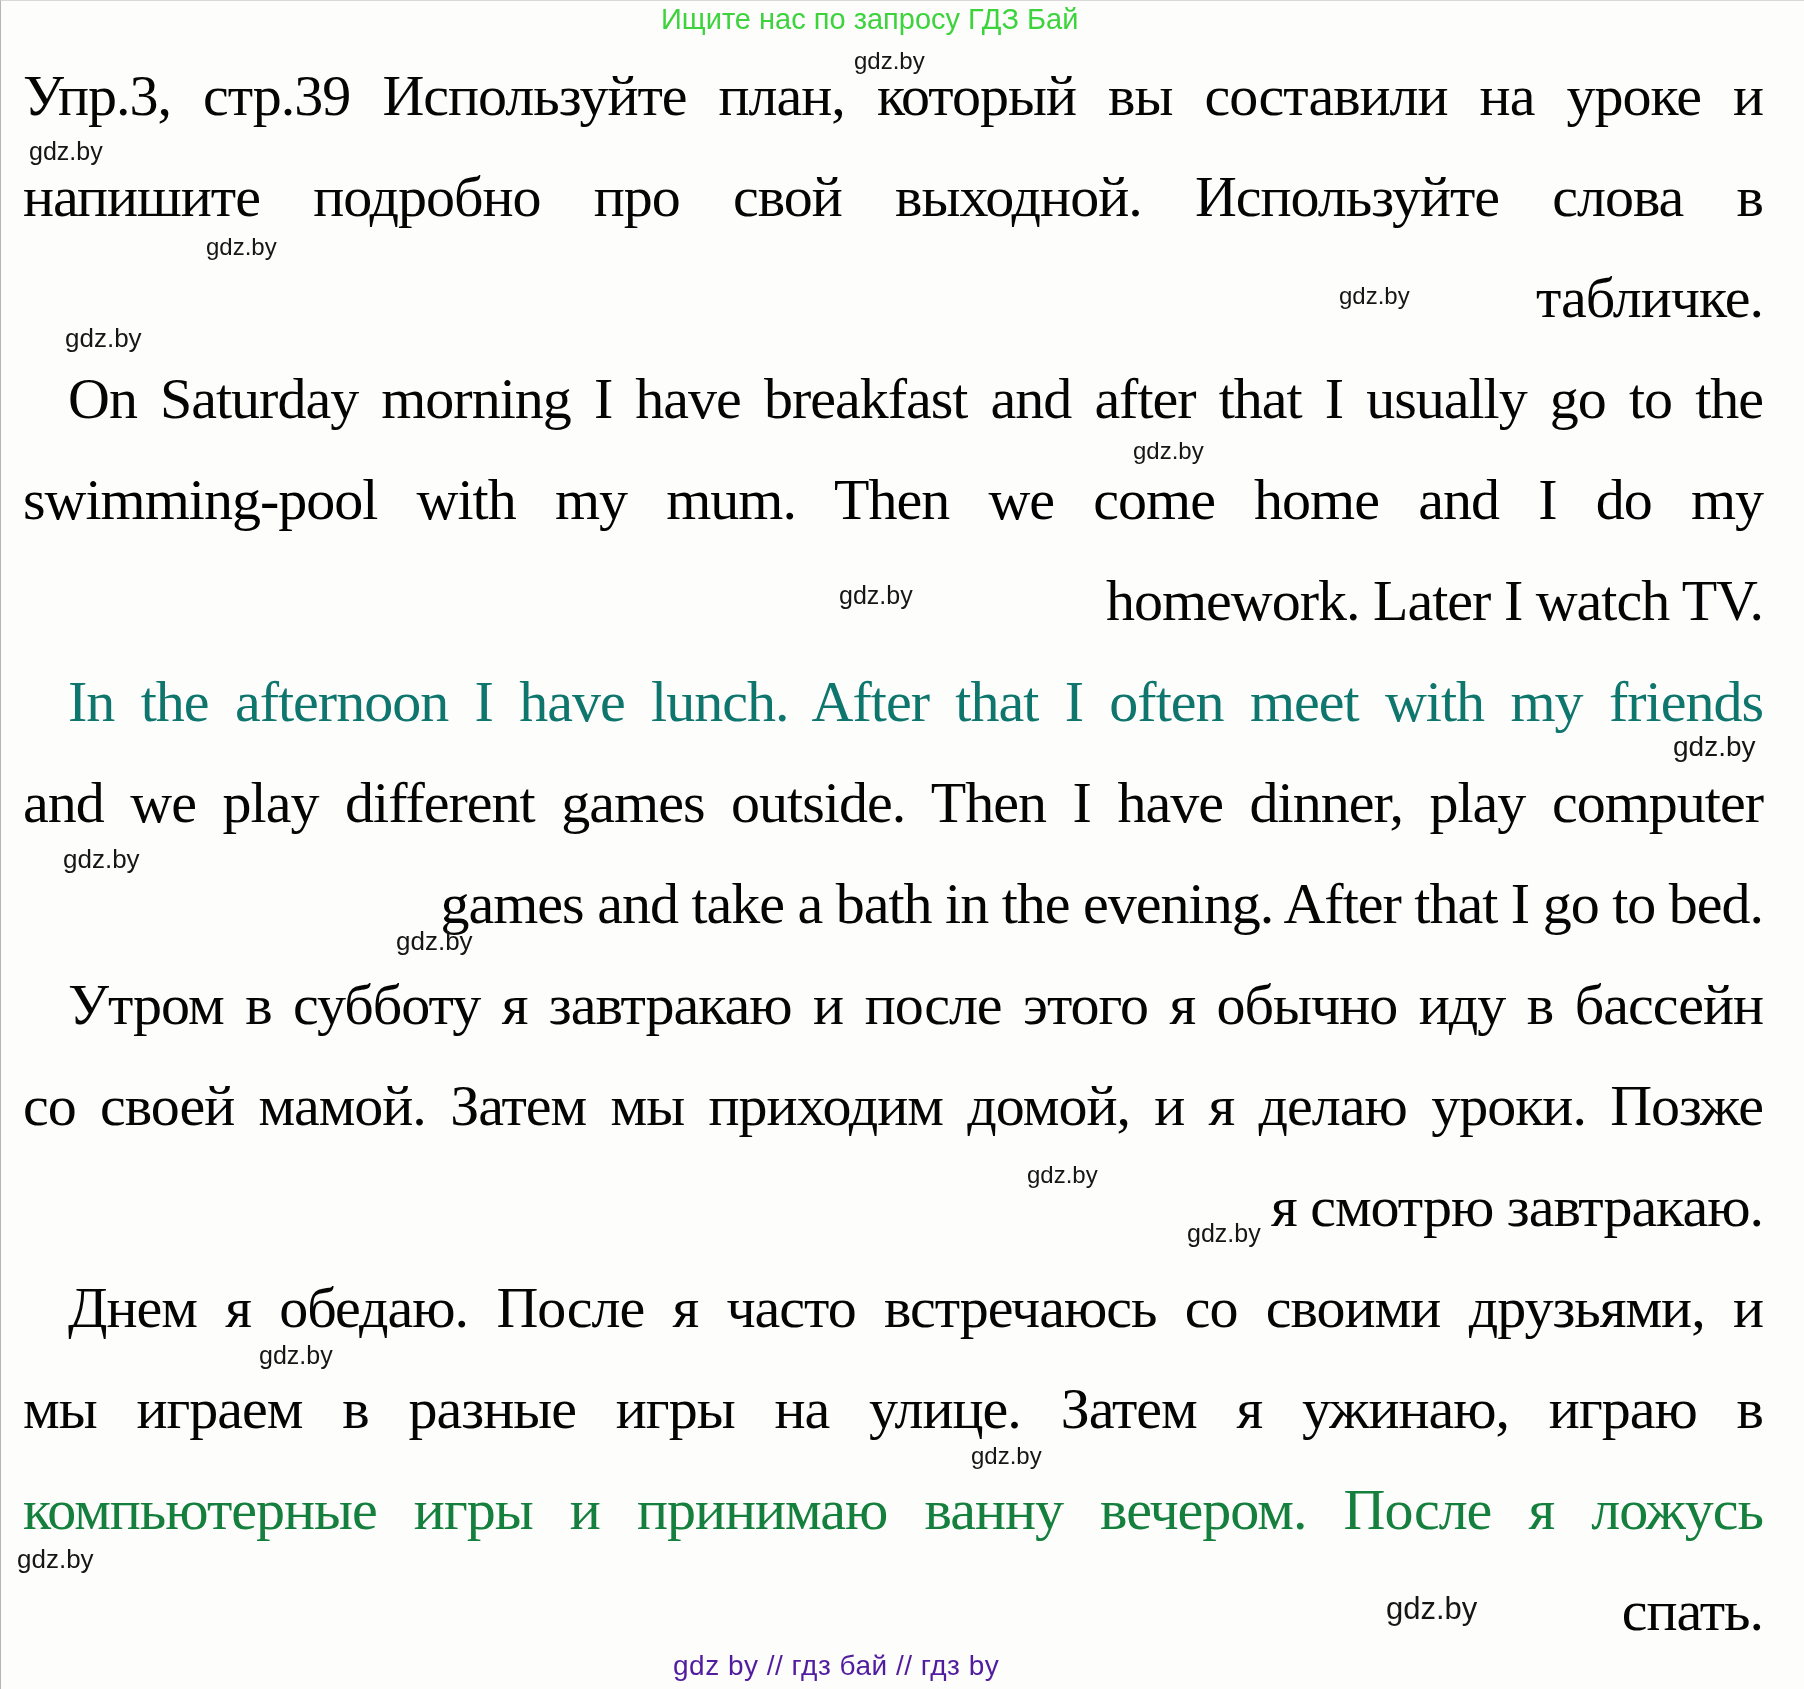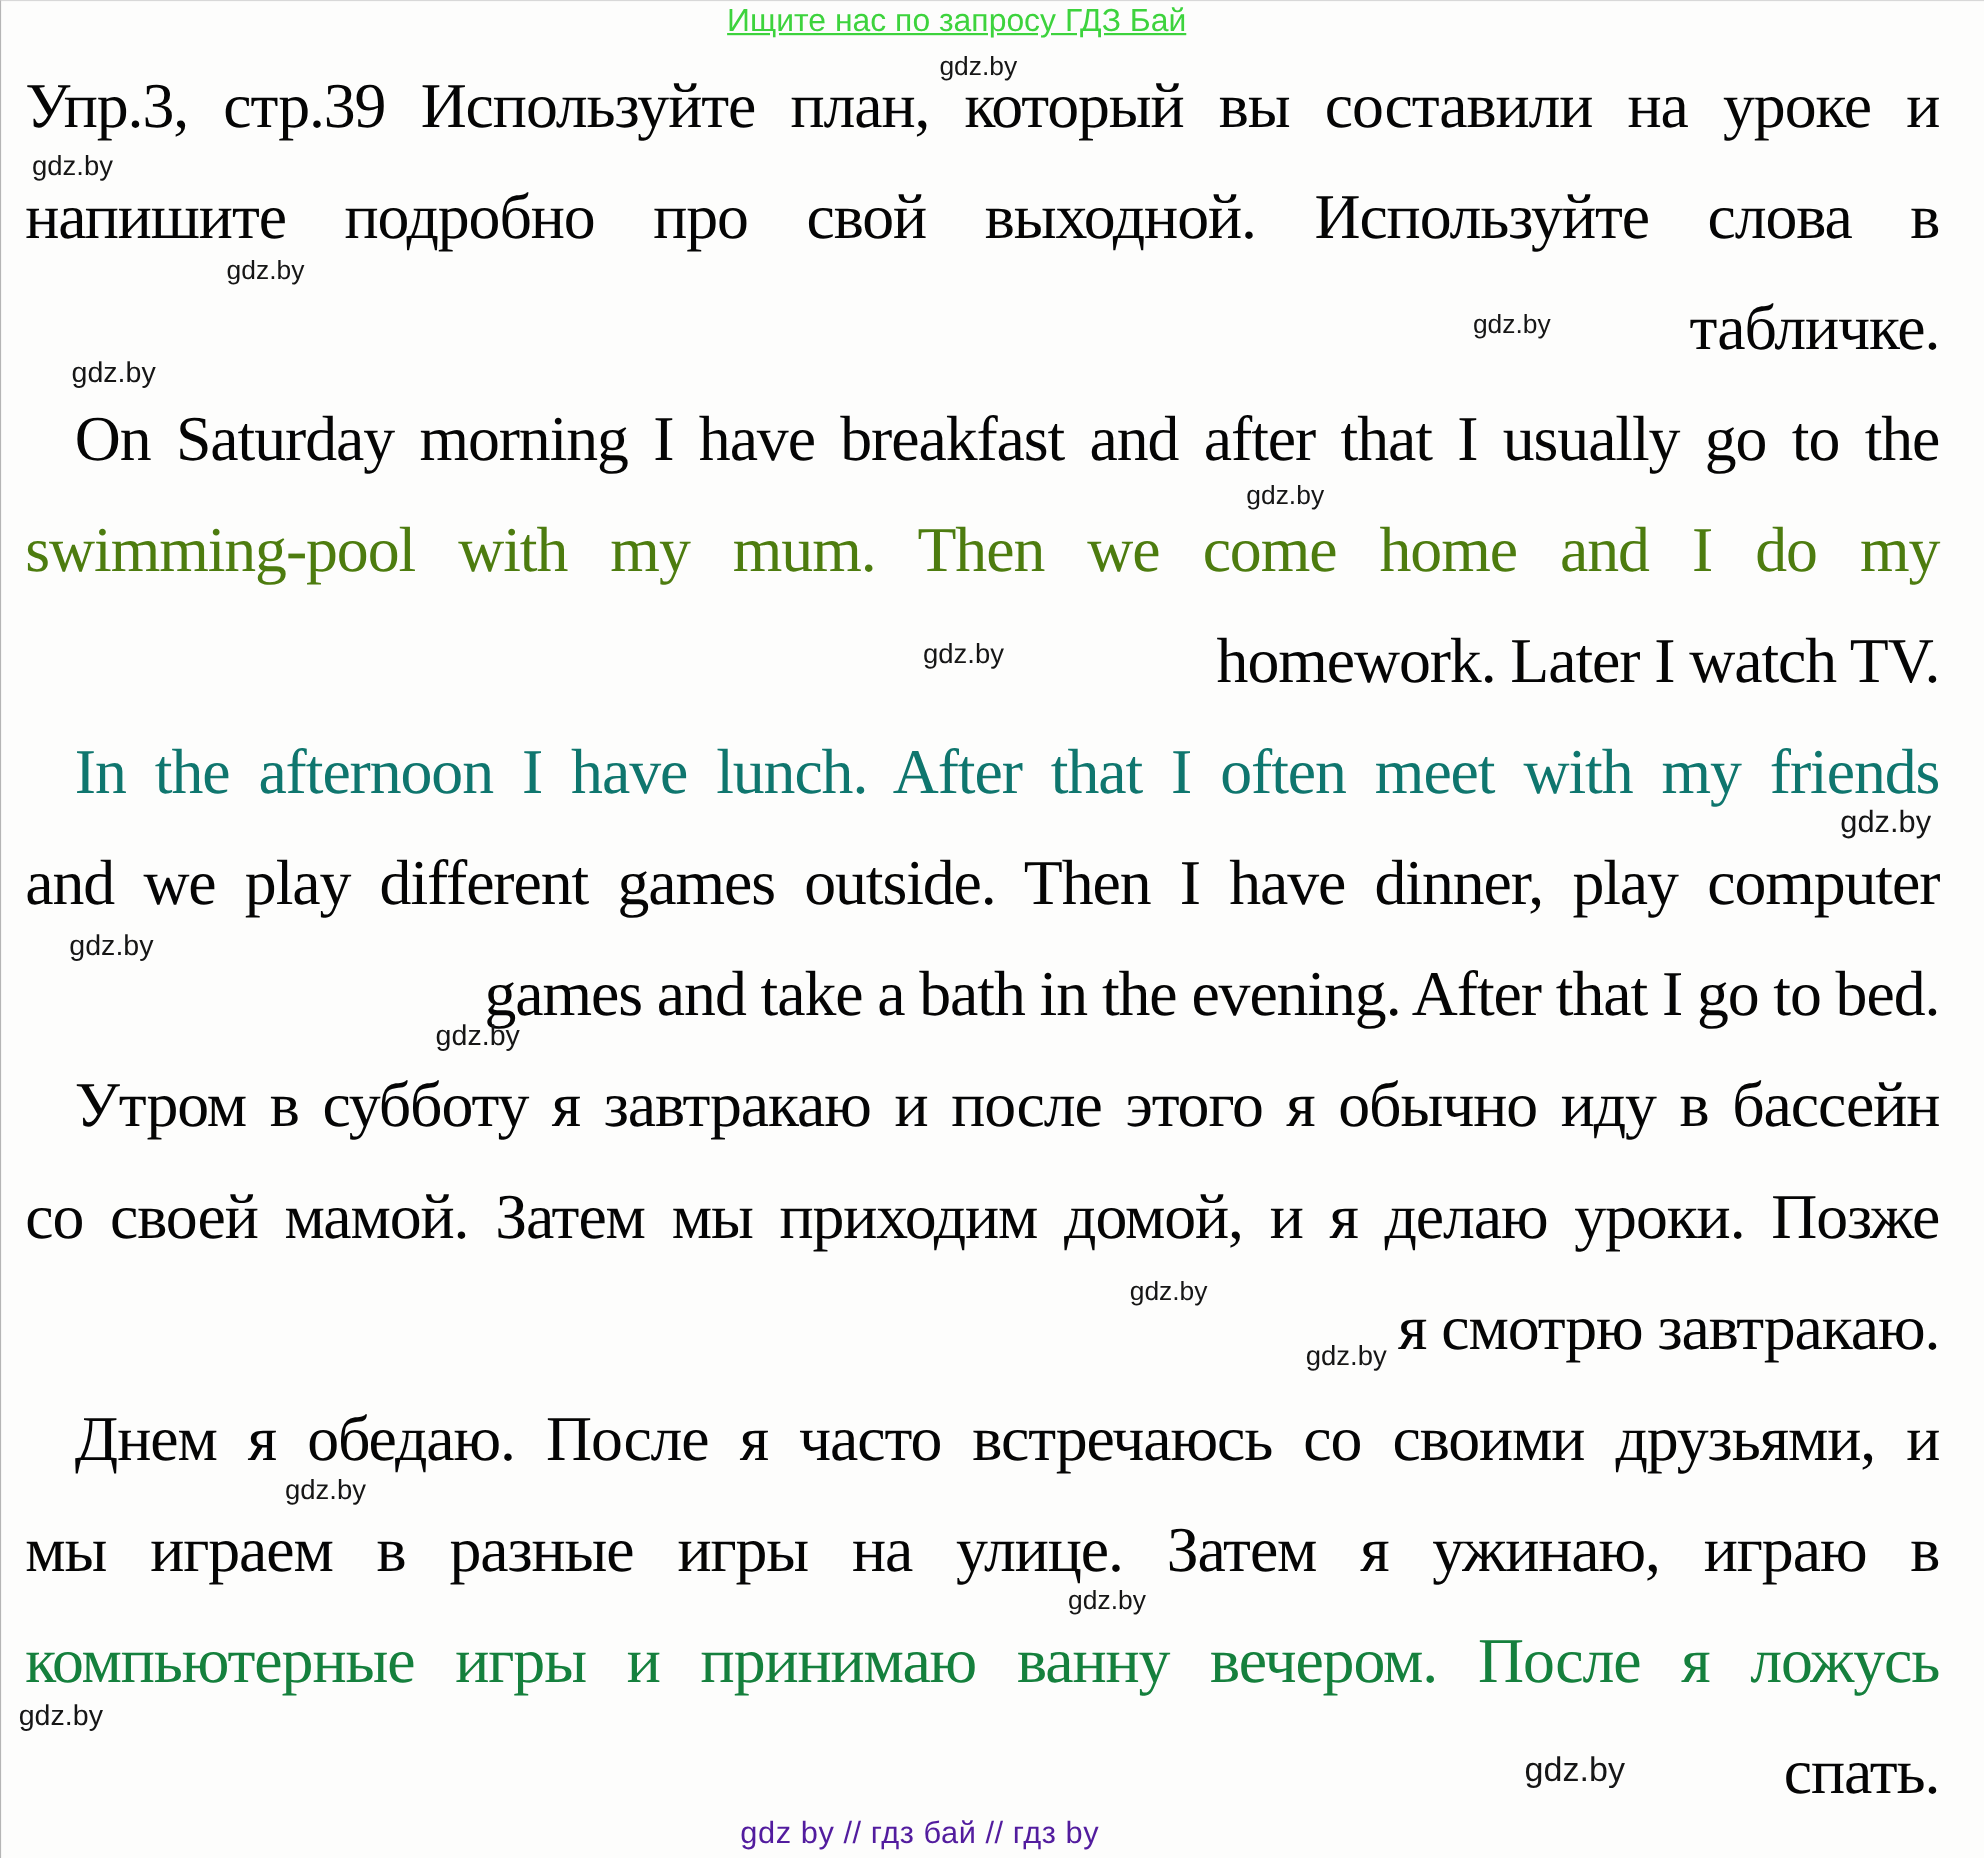--- a/index.html
+++ b/index.html
@@ -41,28 +41,28 @@
     font-family:"Liberation Sans", sans-serif;
     font-size:28px;letter-spacing:0.5px;
     white-space:nowrap;
   }
 </style>
 </head>
 <body>
 
 <div id="page">
 
-  <div class="promo" style="color: rgb(61, 211, 61); text-decoration: underline;">Ищите нас по запросу ГДЗ Бай</div>
+  <div class="promo" style="color: rgb(61, 211, 61);">Ищите нас по запросу ГДЗ Бай</div>
 
   <div class="textblock" id="textblock">
       <div class="tline justify" style="color: rgb(5, 5, 5);">Упр.3, стр.39 Используйте план, который вы составили на уроке и</div>
       <div class="tline justify" style="color: rgb(5, 5, 5);">напишите подробно про свой выходной. Используйте слова в</div>
       <div class="tline left" style="color: rgb(5, 5, 5);">табличке.</div>
       <div class="tline justify indent" style="color: rgb(5, 5, 5);">On Saturday morning I have breakfast and after that I usually go to the</div>
-      <div class="tline justify" style="color: #4d7c0f;">swimming-pool with my mum. Then we come home and I do my</div>
+      <div class="tline justify" style="color: #000000;">swimming-pool with my mum. Then we come home and I do my</div>
       <div class="tline left" style="color: rgb(5, 5, 5);">homework. Later I watch TV.</div>
       <div class="tline justify indent" style="color: #0f766e;">In the afternoon I have lunch. After that I often meet with my friends</div>
       <div class="tline justify" style="color: rgb(5, 5, 5);">and we play different games outside. Then I have dinner, play computer</div>
       <div class="tline left" style="color: rgb(5, 5, 5);">games and take a bath in the evening. After that I go to bed.</div>
       <div class="tline justify indent" style="color: rgb(5, 5, 5);">Утром в субботу я завтракаю и после этого я обычно иду в бассейн</div>
       <div class="tline justify" style="color: rgb(5, 5, 5);">со своей мамой. Затем мы приходим домой, и я делаю уроки. Позже</div>
       <div class="tline left" style="color: rgb(5, 5, 5);">я смотрю завтракаю.</div>
       <div class="tline justify indent" style="color: rgb(5, 5, 5);">Днем я обедаю. После я часто встречаюсь со своими друзьями, и</div>
       <div class="tline justify" style="color: rgb(5, 5, 5);">мы играем в разные игры на улице. Затем я ужинаю, играю в</div>
       <div class="tline justify" style="color: #15803d;">компьютерные игры и принимаю ванну вечером. После я ложусь</div>

